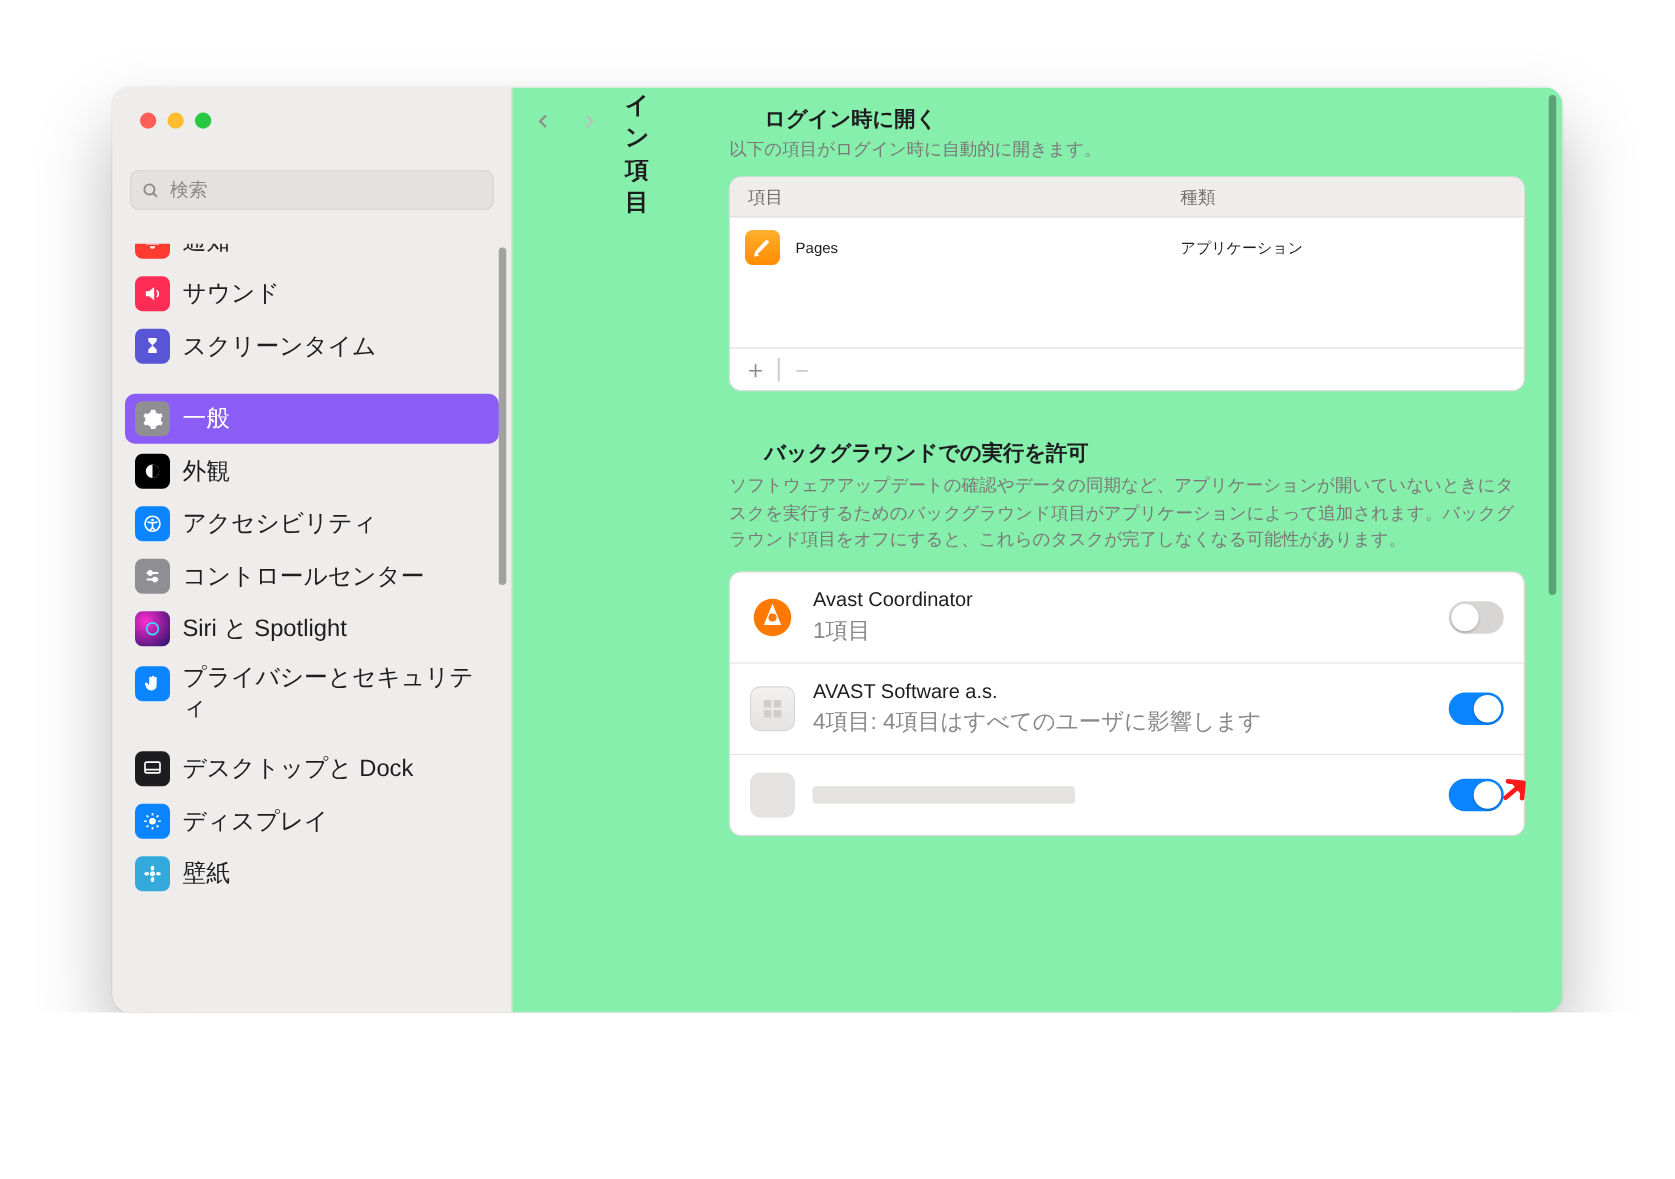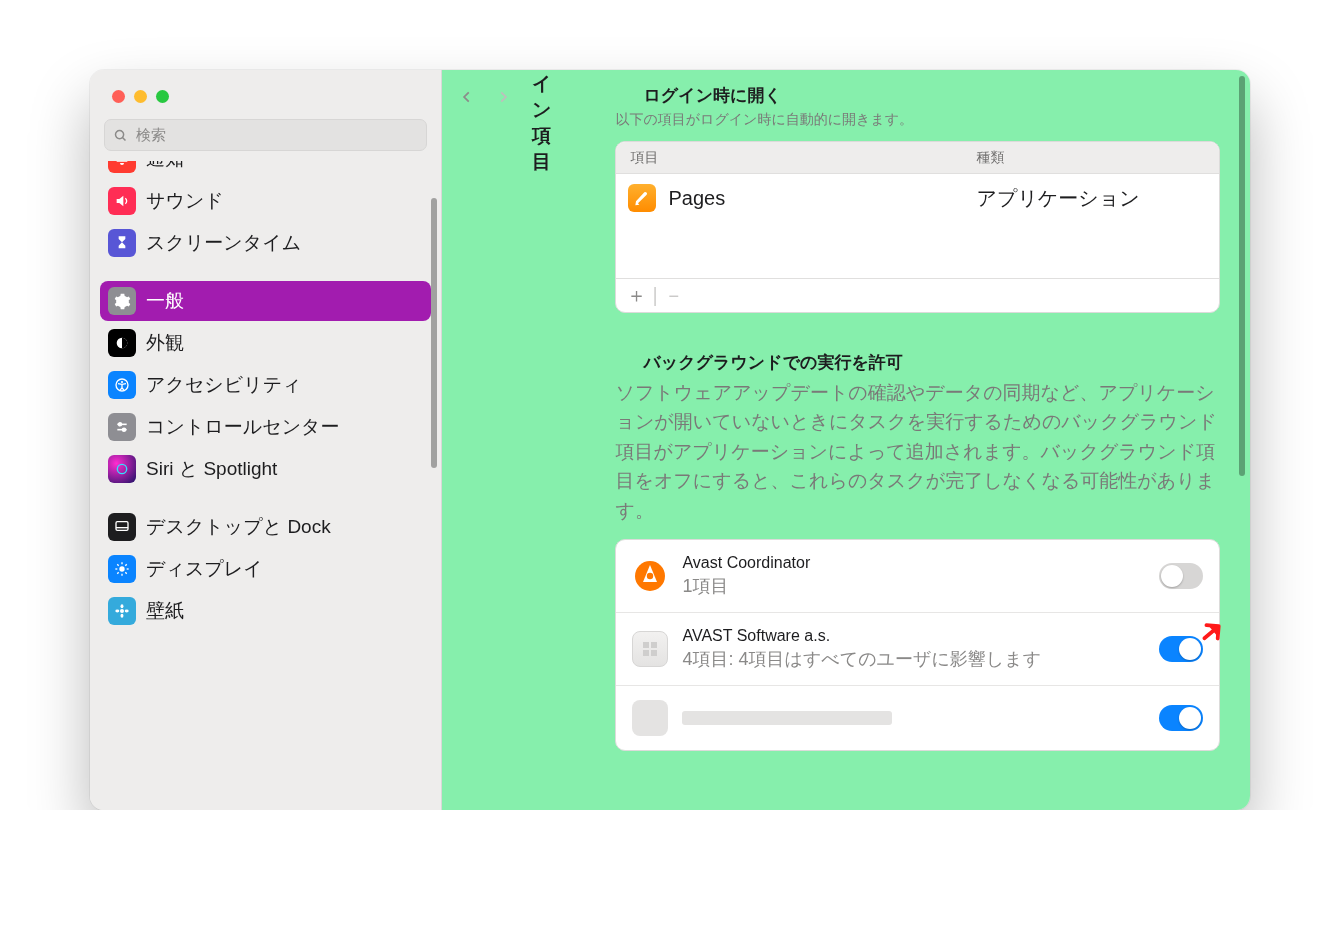--- a/index.html
+++ b/index.html
@@ -13,25 +13,26 @@
     width: 1160px; height: 740px;
     margin: 70px auto 0 auto;
     background: #f4f3f3;
     border-radius: 14px;
     box-shadow: 0 30px 60px rgba(0,0,0,.28), 0 0 0 1px rgba(0,0,0,.05);
     display: flex;
     overflow: hidden;
   }
   
   .sidebar {
-    width: 352px;
+    width: 320px;
     background: #eeedec;
     border-right: 1px solid #d9d8d7;
     display: flex; flex-direction: column;
     position: relative;
+    gap: 17px;
   }
   .traffic { display:flex; gap:9px; padding: 20px 0 12px 22px; }
   .traffic span{ width:13px;height:13px;border-radius:50%; }
   .tl-red{background:#ff5f57;} .tl-yel{background:#febc2e;} .tl-grn{background:#28c840;}
   .searchwrap{ padding: 4px 14px 10px 14px; }
   .search{
     display:flex; align-items:center; gap:8px;
     background:#e3e2e1; border:1px solid #d7d6d5;
     border-radius:7px; height:32px; padding:0 8px;
     color:#8b8a89; font-size:15px;
@@ -39,21 +40,21 @@
   .search svg{flex:none;}
   .nav{
     flex:1; overflow:hidden; padding: 0 10px;
   }
   .nav-item{
     display:flex; align-items:center; gap:10px;
     height:40px; padding:0 8px; margin:2px 0;
     border-radius:8px; font-size:19px; color:#1d1d1f;
     cursor: default;
   }
-  .nav-item.selected{ background:#a21caf; color:#fff; }
+  .nav-item.selected{ background:#8b5cf6; color:#fff; }
   .nav-item .icon{
     width:28px;height:28px;border-radius:6px;
     display:flex;align-items:center;justify-content:center;
     flex:none;
   }
   .side-scroll{
     position:absolute; right:4px; top:128px; width:6px; height:270px;
     background:rgba(0,0,0,.32); border-radius:3px;
   }
   
@@ -78,35 +79,35 @@
   .panel{
     border:1px solid #dcdbda; border-radius:10px; background:#fff;
     overflow:hidden;
   }
   .tblhead{
     display:flex; background:#eeedec; font-size:14px; color:#6e6d6c;
     border-bottom:1px solid #e0dfde; height:32px; align-items:center;
   }
   .tblhead .c1{ width:360px; padding-left:14px;}
   .tblrow{
-    display:flex; align-items:center; height:48px; font-size:20px; color:#1d1d1f;
+    display:flex; align-items:center; height:48px; font-size:12px; color:#1d1d1f;
   }
   .tblrow .c1{ display:flex; align-items:center; gap:12px; width:360px; padding-left:12px;}
   .appico{
     width:28px;height:28px;border-radius:6px;
     display:flex;align-items:center;justify-content:center;flex:none;
   }
   .tblspace{ height:56px; }
   .tblfoot{
     display:flex; align-items:center; gap:2px;
     border-top:1px solid #e0dfde; height:34px; padding-left:6px; color:#8b8a89; font-size:20px;
   }
   .footbtn{ width:28px; text-align:center; }
   .section2{ margin-top:38px; }
-  .bgdesc{ font-size:19px; color:#7a7978; line-height:1.55; margin:1px 0 14px; }
+  .bgdesc{ font-size:14px; color:#7a7978; line-height:1.55; margin:1px 0 14px; }
   .bgitem{
     display:flex; align-items:center; gap:14px;
     padding:14px 16px; border-bottom:1px solid #e7e6e5;
   }
   .bgitem:last-child{ border-bottom:none; }
   .bgtext .line1{ font-size:16px; color:#1d1d1f; }
   .bgtext .line2{ font-size:18px; color:#8a8988; margin-top:2px;}
   .bgitem .spacer{ flex:1; }
   .toggle{
     width:44px;height:26px;border-radius:13px;position:relative;
@@ -222,20 +223,28 @@
         </span>
         <span>コントロールセンター</span>
       </div>
       <div class="nav-item">
         <span class="icon" style="background:radial-gradient(circle at 30% 30%,#ff2dd0,#1e1066)">
           <svg width="16" height="16" viewBox="0 0 24 24">
               <circle cx="12" cy="12" r="7" fill="none" stroke="#33e0ff" stroke-width="2"></circle>
             </svg>
         </span>
         <span>Siri と Spotlight</span>
+      </div>
+      <div class="nav-item" style="height:52px;align-items:flex-start;padding-top:6px">
+        <span class="icon" style="background:#0a84ff;margin-top:2px">
+          <svg width="16" height="16" viewBox="0 0 24 24" fill="#fff">
+              <path d="M8 12V5a1.5 1.5 0 1 1 3 0v6V4a1.5 1.5 0 1 1 3 0v7V5a1.5 1.5 0 1 1 3 0v9a6 6 0 0 1-6 6h-1a6 6 0 0 1-5.3-3.2L3 12.5A1.6 1.6 0 0 1 5.7 11L8 14z"></path>
+            </svg>
+        </span>
+        <span style="line-height:1.25">プライバシーとセキュリティ</span>
       </div>
 
       <div style="height:14px"></div>
 
       <div class="nav-item">
         <span class="icon" style="background:#1d1d1f">
           <svg width="16" height="16" viewBox="0 0 24 24" fill="none" stroke="#fff" stroke-width="2">
               <rect x="3" y="4" width="18" height="13" rx="2"></rect>
               <line x1="3" y1="13" x2="21" y2="13"></line>
             </svg>

